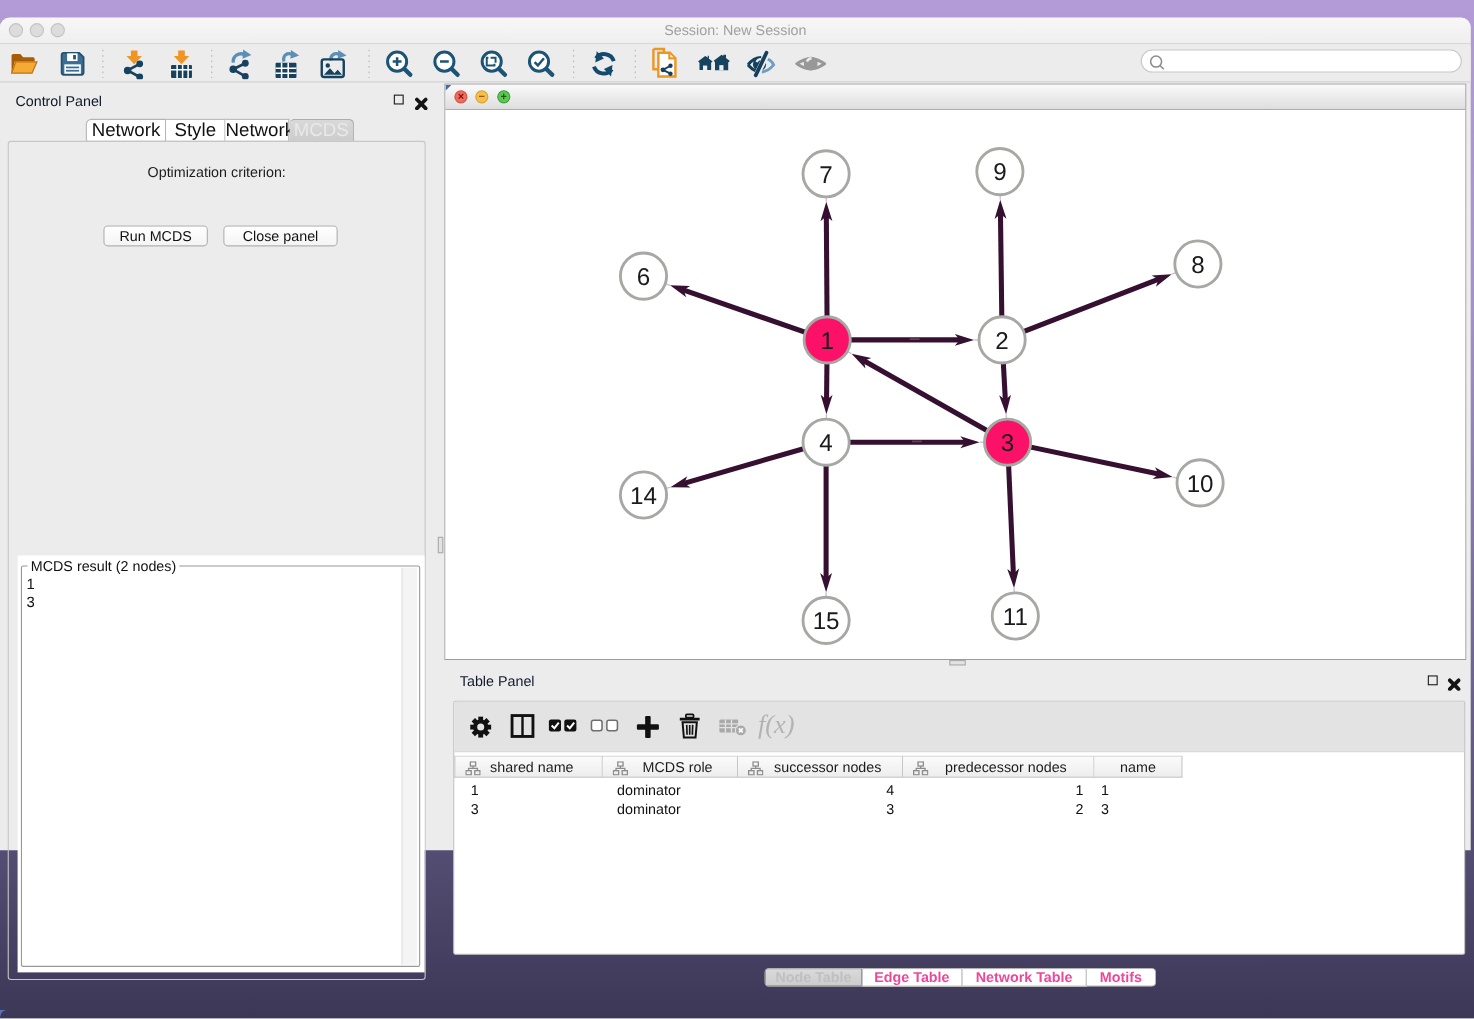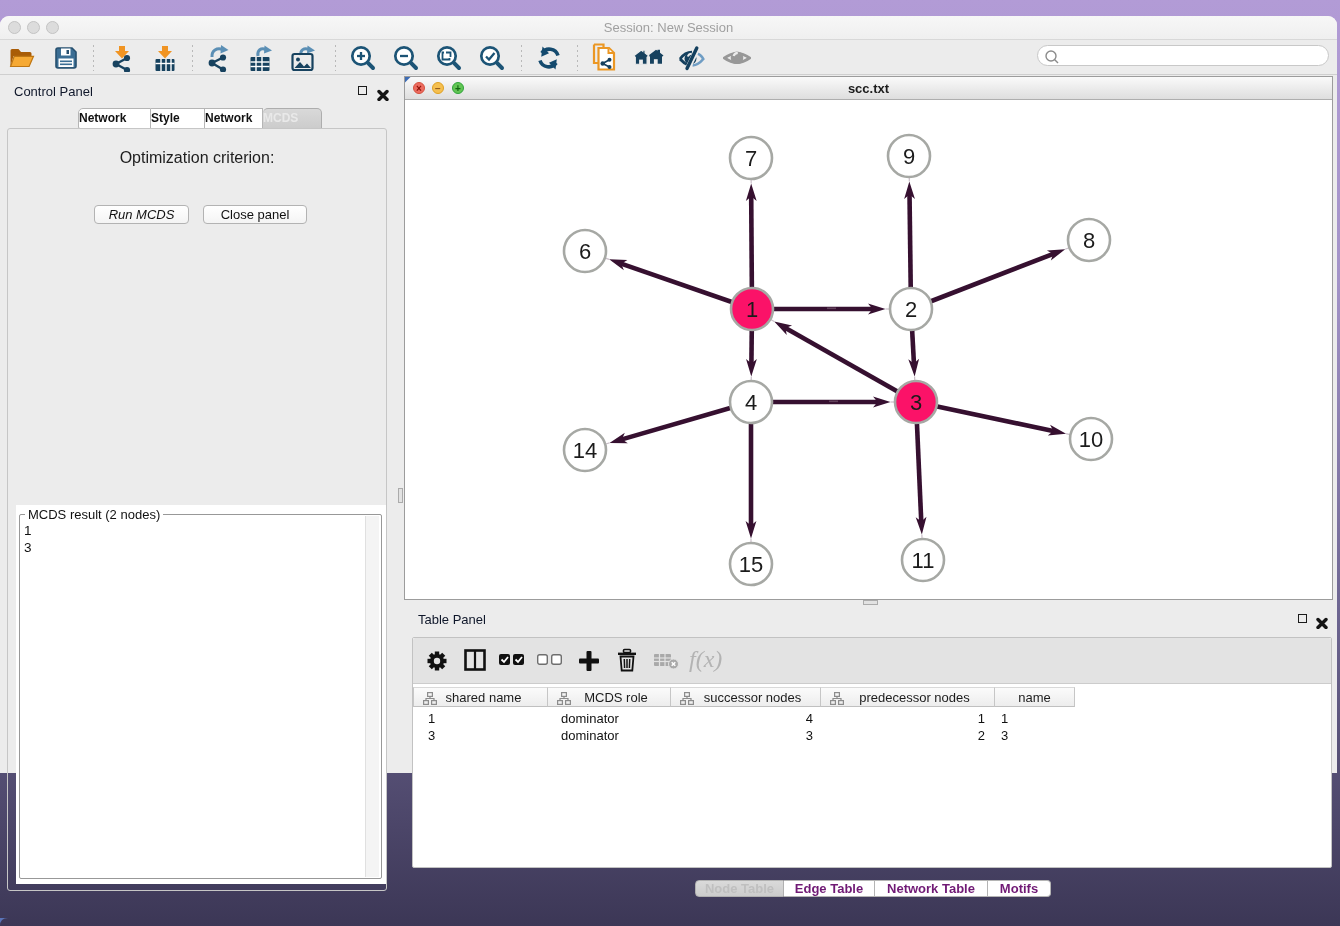--- a/index.html
+++ b/index.html
@@ -26,28 +26,28 @@
   background-size:1px 5px; background-repeat:repeat-y; }
 #searchbox { position:absolute; left:1037px; top:4px; width:292px; height:21px;
   background:#fff; border:1px solid #c8c8c8; border-radius:11px; }
 
 .panel-title { position:absolute; font-size:13px; color:#0f172a; }
 .float-btn { position:absolute; width:9px; height:9px; border:1.6px solid #1b1b1b; }
 .close-x { position:absolute; }
 
 #ctrl-tabs { position:absolute; left:78px; top:92px; height:21px; display:flex; }
 .ctab { height:21px; border:1px solid #b5b5b5; border-left:none; background:#fff;
-  font-size:12px; color:#111; text-align:left; line-height:19px;font-weight:bold; }
+  font-size:17px; color:#111; text-align:center; line-height:19px; }
 .ctab.first { border-left:1px solid #b5b5b5; border-top-left-radius:5px; border-bottom-left-radius:2px;}
 .ctab.sel { background:linear-gradient(180deg,#d9d9d9,#cccccc); color:#e9e9e9;
   border-radius:5px 5px 0 0; border-color:#adadad; }
 #tabpane { position:absolute; left:7px; top:112px; width:380px; height:763px;
   border:1px solid #c6c6c6; border-radius:3px; }
 #optlabel { position:absolute; left:0; top:133px; width:394px; text-align:center;
-  font-size:16px; color:#1d1d1d; }
+  font-size:13px; color:#1d1d1d; }
 #combo { position:absolute; left:43px; top:157px; width:311px; height:19px;
   background:#fff; border:1px solid #acacac; border-radius:4px;
   font-size:13px; color:#111; line-height:18px; padding-left:13px; }
 #combo .arrows { position:absolute; right:8px; top:1px; font-size:13px; color:#222; }
 .mbtn { position:absolute; top:189px; height:19px; background:linear-gradient(180deg,#ffffff,#f4f4f4);
   border:1px solid #b3b3b3; border-radius:4px; font-size:13px; color:#111;
   text-align:center; line-height:18px; }
 #resultwrap { position:absolute; left:16px; top:489px; width:370px; height:379px; background:#fff; }
 #resultbox { position:absolute; left:3px; top:9px; width:363px; height:365px;
   border:1px solid #989898; border-radius:2px; }
@@ -80,21 +80,21 @@
 .hcell { height:20px; background:linear-gradient(180deg,#fbfbfb,#ededed);
   border-top:1px solid #d9d9d9; border-bottom:1px solid #c0c0c0; border-right:1px solid #c6c6c6;
   font-size:13px; color:#1c1c1c; position:relative; text-align:center; line-height:19px; }
 .hcell.firstcol { border-left:1px solid #c6c6c6; }
 .hicon { position:absolute; left:9px; top:4px; }
 .trow { position:absolute; left:0; height:17px; width:670px; font-size:13px; color:#111; }
 .tcell { position:absolute; top:0; height:17px; line-height:17px; }
 
 #btabs { position:absolute; left:695px; top:864px; height:17px; display:flex; }
 .btab { height:17px; border:1px solid #b4b4b4; border-left:none; background:#fff;
-  font-size:13px; font-weight:700; color:#701a75; line-height:15px; text-align:center; }
+  font-size:13px; font-weight:700; color:#ec4899; line-height:15px; text-align:center; }
 .btab.first { border-left:1px solid #b4b4b4; border-radius:4px 0 0 4px; }
 .btab.last { border-radius:0 4px 4px 0; }
 .btab.sel { background:linear-gradient(180deg,#dadada,#cccccc); color:#bfbfbf; border-color:#b0b0b0; }
 
 #statusbar { position:absolute; left:0; top:885px; width:100%; height:37px;
   border-top:1px solid #c9c9c9; background:#ececec; }
 #listbtn { position:absolute; left:11px; top:9px; width:28px; height:20px;
   background:#fbfbfb; border:1px solid #ababab; border-radius:3px; }
 #membtn { position:absolute; left:1254px; top:7px; width:75px; height:24px;
   background:#fcfcfc; border:1px solid #a8a8a8; font-size:13px; color:#111; }
@@ -261,39 +261,38 @@
           <path d="M2 2.5 L10 10.5 M10 2.5 L2 10.5" stroke="#141414" stroke-width="3.4" stroke-linecap="round"></path>
         </svg></div>
   <div id="ctrl-tabs">
     <div class="ctab first" style="width:73px;">Network</div>
     <div class="ctab" style="width:54px;">Style</div>
     <div class="ctab" style="width:58px;">Network</div>
     <div class="ctab sel" style="width:59px;">MCDS</div>
   </div>
   <div id="tabpane"></div>
   <div id="optlabel">Optimization criterion:</div>
-  <div class="mbtn" style="left:94px; width:95px;font-style:italic;">Run MCDS</div>
+  <div class="mbtn" style="left:94px; width:95px;">Run MCDS</div>
   <div class="mbtn" style="left:203px; width:104px;text-align:center;">Close panel</div>
   <div id="resultwrap">
     <div id="resultbox">
       <div id="resultlabel">MCDS result (2 nodes)</div>
       <div id="resulttext">1<br>3</div>
       <div id="resultscroll"></div>
     </div>
   </div>
 
   <div id="netframe">
     <svg style="position:absolute;left:0;top:0;z-index:5" width="6" height="6">
           <path d="M0 0 H5.5 L0 5.5 Z" fill="#3c6cb5"></path>
         </svg>
     <div id="nettitle">
       <div class="mac" id="mac-r">×</div>
       <div class="mac" id="mac-y">−</div>
       <div class="mac" id="mac-g">+</div>
-      <div class="txt">scc.txt</div>
     </div>
     <div id="netcanvas">
       <svg id="graph" width="929" height="500" viewBox="0 0 929 500" font-family="Liberation Sans, sans-serif">
             <line x1="347.0" y1="209.0" x2="346.2" y2="95.5" stroke="#361030" stroke-width="4.6"></line>
             <polygon points="346.17,83.50 351.68,100.96 346.25,96.50 340.88,101.03" fill="#361030"></polygon>
             <line x1="346.2" y1="83.5" x2="346.1" y2="79.5" stroke="#cabfc9" stroke-width="1.2"></line>
             <line x1="347.0" y1="209.0" x2="215.4" y2="163.3" stroke="#361030" stroke-width="4.6"></line>
             <polygon points="204.09,159.37 222.39,160.01 216.37,163.63 218.85,170.21" fill="#361030"></polygon>
             <line x1="204.1" y1="159.4" x2="200.3" y2="158.1" stroke="#cabfc9" stroke-width="1.2"></line>
             <line x1="347.0" y1="209.0" x2="468.5" y2="209.0" stroke="#361030" stroke-width="4.6"></line>

